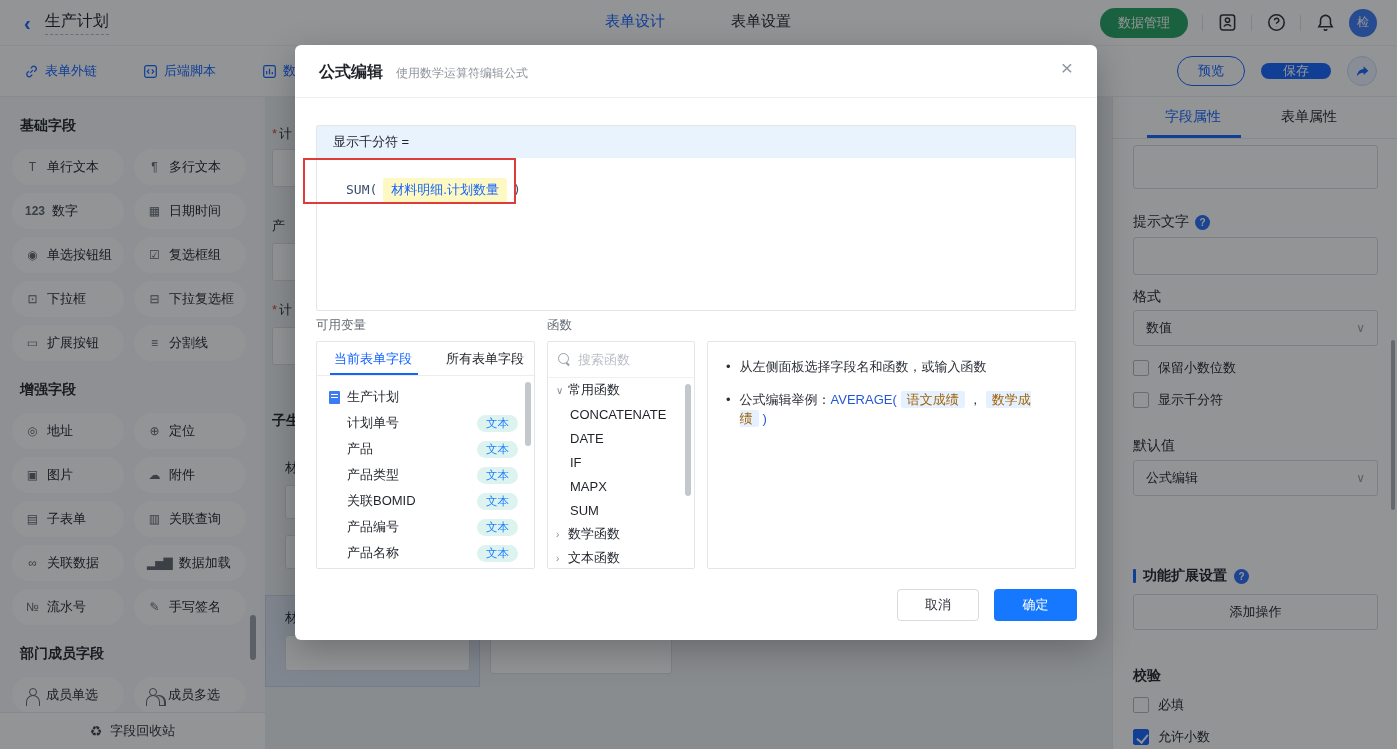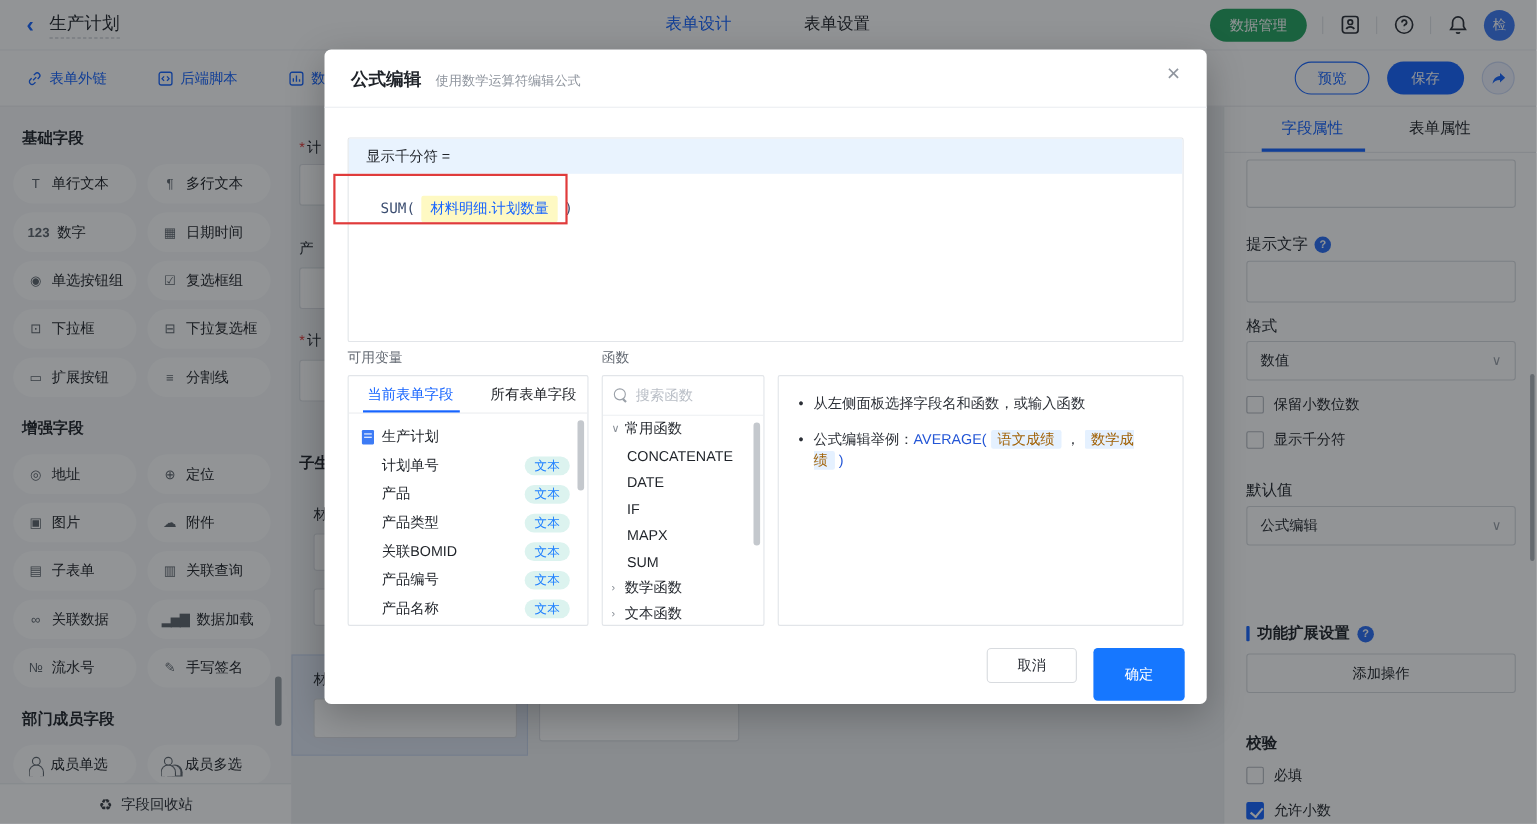--- a/index.html
+++ b/index.html
@@ -20,21 +20,21 @@
   .tico { width:20px; height:20px; color:#2b2f36; display:flex; align-items:center; justify-content:center; cursor:pointer; }
   .tico svg { width:19px; height:19px; stroke:#2b2f36; fill:none; stroke-width:1.3; }
   .avatar { width:28px; height:28px; border-radius:50%; background:#3d7bf5; color:#fff; font-size:12px; display:flex; align-items:center; justify-content:center; cursor:pointer; }
 
   
   .toolbar { position:absolute; top:45px; left:0; right:0; height:52px; background:#fff; border-top:1px solid #f2f3f5; border-bottom:1px solid #ebedf0; display:flex; align-items:center; padding:0 20px 0 24px; z-index:1; }
   .tool-item { display:flex; align-items:center; gap:6px; color:#1664ff; font-size:13px; cursor:pointer; margin-right:46px; }
   .tool-item svg { width:15px; height:15px; stroke:#1664ff; fill:none; stroke-width:1.3; }
   .tool-right { margin-left:auto; display:flex; align-items:center; gap:16px; }
   .btn-preview { height:30px; padding:0 20px; border:1px solid #1664ff; color:#1664ff; border-radius:16px; font-size:13px; display:flex; align-items:center; background:#fff; cursor:pointer; }
-  .btn-save { height:30px; padding:0 22px; background:#1664ff; color:#fff; border-radius:16px; font-size:13px; display:flex; align-items:center; cursor:pointer; }
+  .btn-save { height:16px; padding:0 22px; background:#1664ff; color:#fff; border-radius:16px; font-size:13px; display:flex; align-items:center; cursor:pointer; }
   .btn-share { width:30px; height:30px; border-radius:50%; background:#eef3ff; border:1px solid #cdd9f6; display:flex; align-items:center; justify-content:center; cursor:pointer; }
   .btn-share svg { width:15px; height:15px; fill:#1664ff; }
 
   
   .sidebar-l { position:absolute; top:97px; left:0; bottom:0; width:265px; background:#f7f8fa; padding:14px 0 0 12px; overflow:hidden; }
   .sec-title { font-size:14px; font-weight:bold; color:#1f2329; margin:6px 0 14px 8px; }
   .pills { display:grid; grid-template-columns:112px 112px; gap:8px 10px; margin-bottom:20px; }
   .pill { height:36px; background:#fff; border-radius:18px; display:flex; align-items:center; padding-left:13px; gap:7px; font-size:13px; color:#23262b; cursor:pointer; overflow:hidden; white-space:nowrap; }
   .pill .ic { color:#5f666e; font-size:12px; min-width:15px; text-align:center; flex:none; }
   .ic-num { font-size:9px; font-weight:bold; letter-spacing:0; }
@@ -125,21 +125,21 @@
   .frow.item { padding-left:22px; }
   .fscroll { position:absolute; right:3px; top:42px; width:6px; height:112px; border-radius:3px; background:#c4c8cd; }
 
   .tpanel { left:412px; width:369px; padding:15px 18px; }
   .tip { display:flex; font-size:13px; color:#2b2f36; margin-bottom:13px; line-height:1.5; }
   .tip .dot { margin-right:9px; font-size:13px; }
   .tfn { color:#2456d6; }
   .tchip { background:#e5f1ff; color:#a16207; padding:1px 6px; border-radius:2px; margin:0 4px; }
 
   .btn-cancel { position:absolute; left:602px; top:544px; width:82px; height:32px; border:1px solid #d8dbdf; border-radius:4px; background:#fff; font-size:13px; color:#2b2f36; display:flex; align-items:center; justify-content:center; cursor:pointer; }
-  .btn-confirm { position:absolute; left:699px; top:544px; width:83px; height:48px; border-radius:4px; background:#1677ff; font-size:13px; color:#fff; display:flex; align-items:center; justify-content:center; cursor:pointer; }
+  .btn-confirm { position:absolute; left:699px; top:544px; width:83px; height:32px; border-radius:4px; background:#1677ff; font-size:13px; color:#fff; display:flex; align-items:center; justify-content:center; cursor:pointer; }
 </style>
 </head>
 <body>
 
 <div class="stage">
 
   <div class="topbar">
     <span class="back">‹</span>
     <span class="app-title">生产计划</span>
     <div class="top-tabs">

